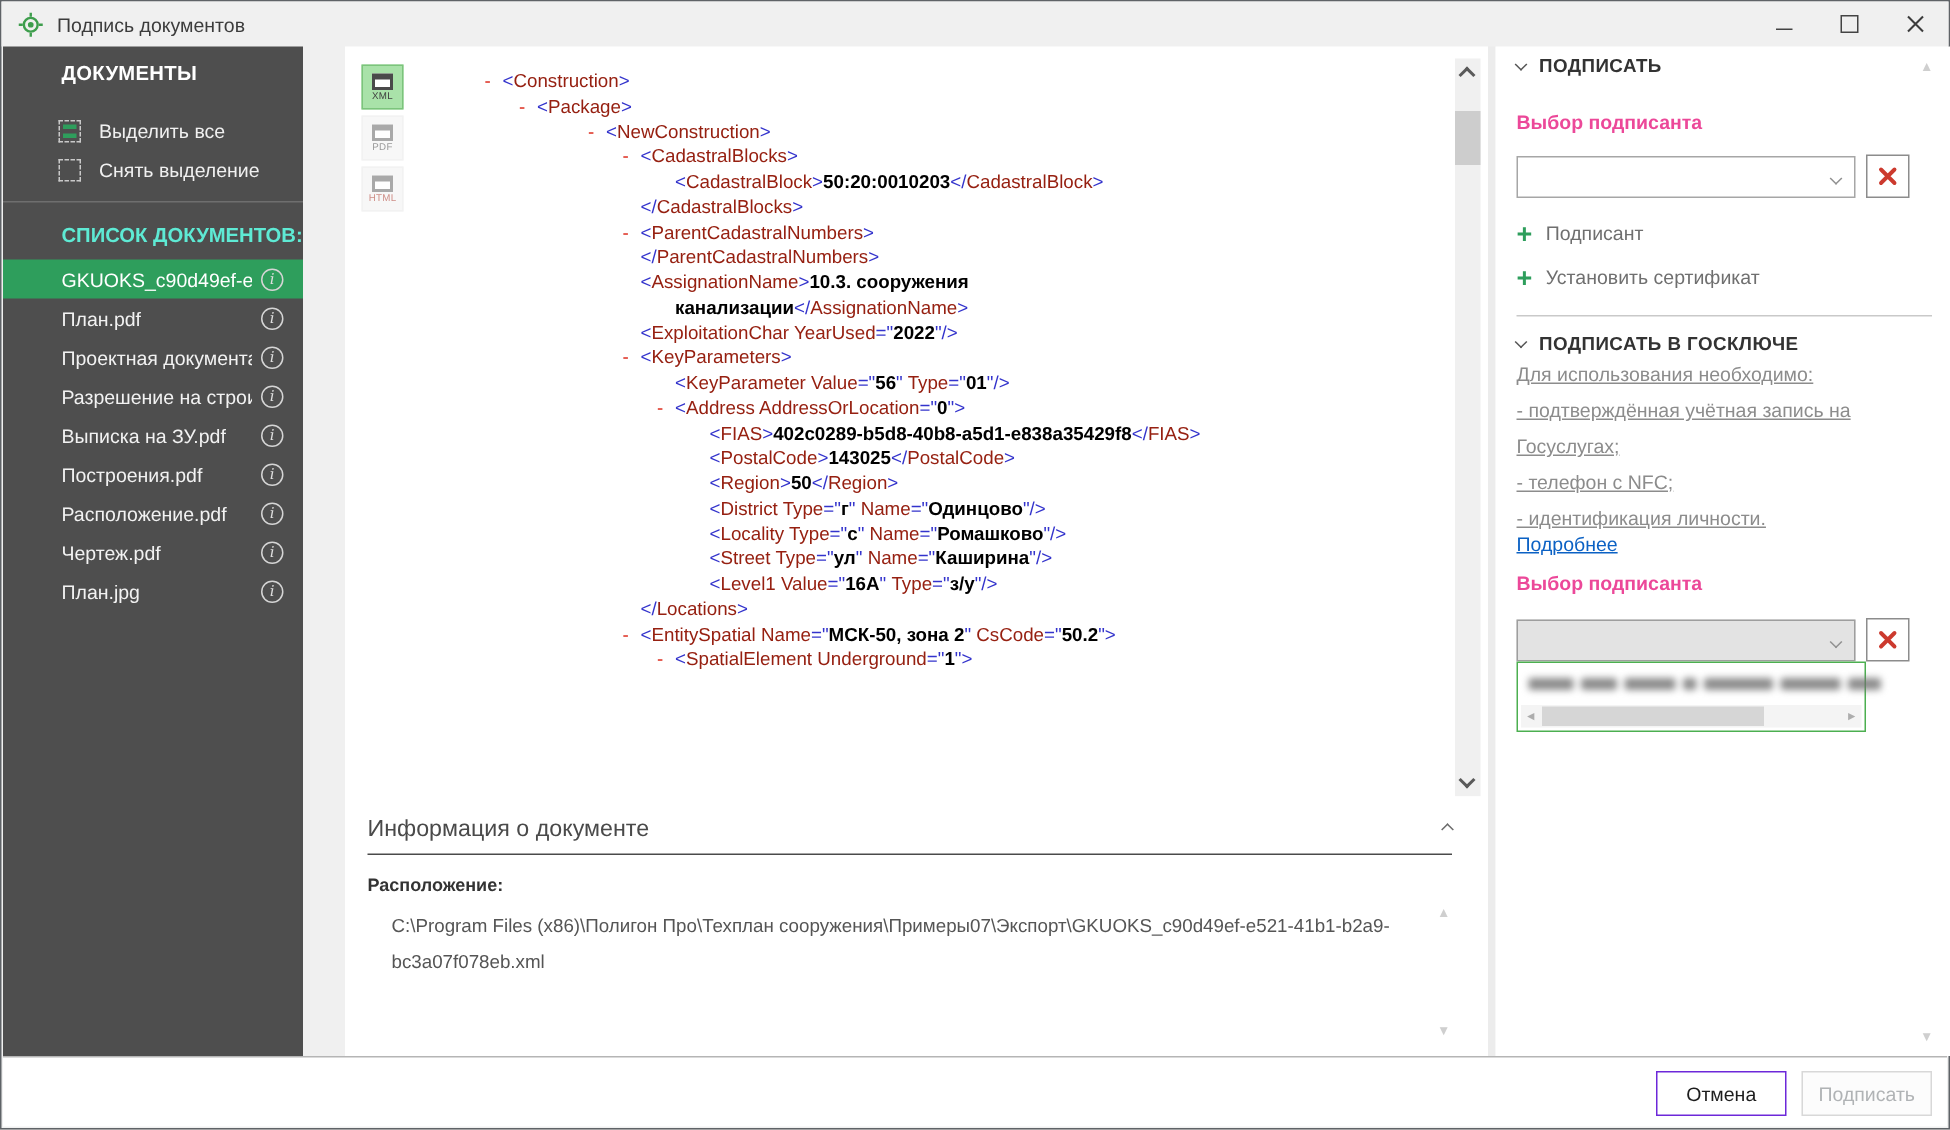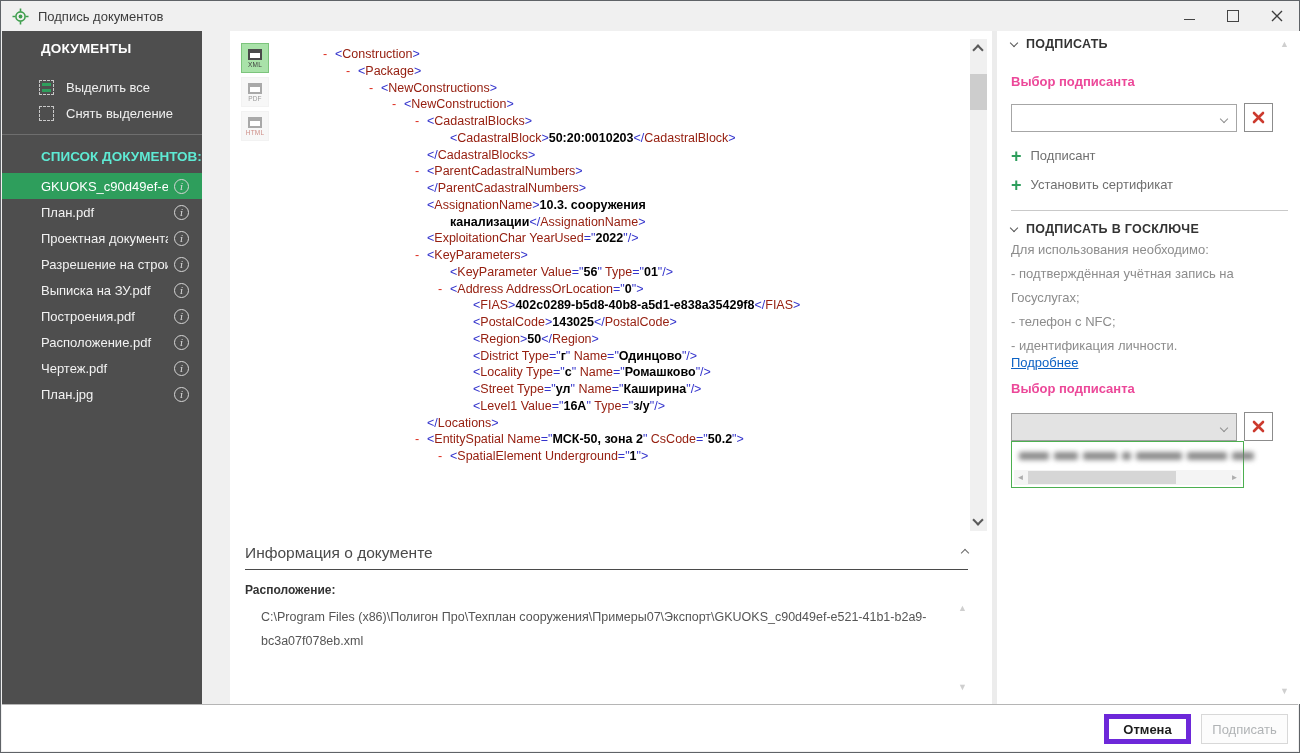--- a/index.html
+++ b/index.html
@@ -83,36 +83,36 @@
   .rp-label{position:absolute;left:14px;font-size:13px;font-weight:bold;color:#ec4899;text-align:center;}
   .combo-row{position:absolute;left:14px;display:flex;align-items:center;}
   .combo{width:226px;height:28px;border:1px solid #a6a6a6;background:#fff;position:relative;box-sizing:border-box;cursor:pointer;}
   .combo.gray{background:#e3e3e3;border-color:#9e9e9e;}
   .combo .cchev{position:absolute;right:9px;top:11px;width:5px;height:5px;border-right:1.5px solid #909090;border-bottom:1.5px solid #909090;transform:rotate(45deg);}
   .combo .val{position:absolute;left:7px;top:6px;font-size:13px;color:#222;}
   .xbtn{width:29px;height:29px;margin-left:7px;border:1px solid #8c8c8c;background:#fff;display:flex;align-items:center;justify-content:center;box-sizing:border-box;cursor:pointer;flex:none;}
   .plus-row{position:absolute;left:14px;display:flex;align-items:center;font-size:13px;color:#6f6f6f;cursor:pointer;}
   .plus{color:var(--accent);font-size:18px;font-weight:bold;margin-right:9px;line-height:14px;}
   .rp-div{position:absolute;left:14px;right:12px;top:179px;border-top:1px solid #c9c9c9;}
-  .gk-info{position:absolute;left:14px;top:207px;font-size:13px;color:#8c8c8c;line-height:24px;}
+  .gk-info{position:absolute;left:14px;top:207px;font-size:13px;color:#8c8c8c;line-height:24px;text-decoration:underline;}
   .more{position:absolute;left:14px;top:324px;font-size:13px;color:var(--link);text-decoration:underline;cursor:pointer;}
   .popup{position:absolute;left:14px;top:410px;width:233px;height:47px;border:1px solid #4caf50;background:#fff;box-sizing:border-box;}
   .blur-row{height:24px;display:flex;align-items:center;gap:5px;padding:2px 7px 0;filter:blur(2.4px);cursor:pointer;}
   .bb{height:8px;background:#6f6f6f;border-radius:2px;opacity:.8;flex:none;}
   .hscroll{position:absolute;left:2px;right:2px;bottom:2px;height:15px;background:#f4f4f4;display:flex;align-items:center;}
   .harrow{color:#adadad;font-size:8px;width:13px;text-align:center;cursor:pointer;}
   .hthumb{height:13px;width:148px;background:#d6d6d6;margin-left:1px;cursor:pointer;}
   .hspacer{flex:1;}
   .rp-up{right:11px;top:8px;}
   .rp-down{right:11px;top:655px;}
 
   
   .footer{position:absolute;left:1px;right:1px;bottom:1px;height:46px;background:#fff;border-top:1px solid #b5b5b5;}
   .btn{position:absolute;top:9px;width:87px;height:30px;font-size:13px;font-family:"Liberation Sans",sans-serif;display:flex;align-items:center;justify-content:center;box-sizing:border-box;cursor:pointer;}
-  .btn-cancel{right:107px;border:5px solid #6d28d9;background:#fff;color:#1d1d1d;font-weight:bold;}
+  .btn-cancel{right:107px;border:1px solid #6d28d9;background:#fff;color:#1d1d1d;}
   .btn-sign{right:10px;border:1px solid #d8d8d8;background:#fcfcfc;color:#b0b3b5;}
 </style>
 </head>
 <body>
 
 <div class="window">
 
   <div class="titlebar">
     <svg class="app-icon" viewBox="0 0 17 17">
       <circle cx="8.5" cy="8.5" r="4.6" fill="none" stroke="#3e9e4d" stroke-width="1.6"></circle>
@@ -204,21 +204,20 @@
             <div class="fmt-lbl">PDF</div>
           </div>
           <div class="fmt-btn">
             <div class="fmt-ico"></div>
             <div class="fmt-lbl">HTML</div>
           </div>
         </div>
       <div class="xml-code">
           <div class="xline" style="padding-left: 12px;"><span class="xd">-</span><span class="xp">&lt;</span><span class="xn">Construction</span><span class="xp">&gt;</span></div>
           <div class="xline" style="padding-left: 35px;"><span class="xd">-</span><span class="xp">&lt;</span><span class="xn">Package</span><span class="xp">&gt;</span></div>
-          <div class="xline" style="padding-left: 58px;"><span class="xd">-</span><span class="xp">&lt;</span><span class="xn">NewConstructions</span><span class="xp">&gt;</span></div>
           <div class="xline" style="padding-left: 81px;"><span class="xd">-</span><span class="xp">&lt;</span><span class="xn">NewConstruction</span><span class="xp">&gt;</span></div>
           <div class="xline" style="padding-left: 104px;"><span class="xd">-</span><span class="xp">&lt;</span><span class="xn">CadastralBlocks</span><span class="xp">&gt;</span></div>
           <div class="xline" style="padding-left: 127px;"><span class="xp">&lt;</span><span class="xn">CadastralBlock</span><span class="xp">&gt;</span><span class="xv">50:20:0010203</span><span class="xp">&lt;/</span><span class="xn">CadastralBlock</span><span class="xp">&gt;</span></div>
           <div class="xline" style="padding-left: 104px;"><span class="xp">&lt;/</span><span class="xn">CadastralBlocks</span><span class="xp">&gt;</span></div>
           <div class="xline" style="padding-left: 104px;"><span class="xd">-</span><span class="xp">&lt;</span><span class="xn">ParentCadastralNumbers</span><span class="xp">&gt;</span></div>
           <div class="xline" style="padding-left: 104px;"><span class="xp">&lt;/</span><span class="xn">ParentCadastralNumbers</span><span class="xp">&gt;</span></div>
           <div class="xline" style="padding-left: 104px;"><span class="xp">&lt;</span><span class="xn">AssignationName</span><span class="xp">&gt;</span><span class="xv">10.3. сооружения</span></div>
           <div class="xline" style="padding-left: 127px;"><span class="xv">канализации</span><span class="xp">&lt;/</span><span class="xn">AssignationName</span><span class="xp">&gt;</span></div>
           <div class="xline" style="padding-left: 104px;"><span class="xp">&lt;</span><span class="xn">ExploitationChar</span> <span class="xn">YearUsed</span><span class="xp">="</span><span class="xv">2022</span><span class="xp">"</span><span class="xp">/&gt;</span></div>
           <div class="xline" style="padding-left: 104px;"><span class="xd">-</span><span class="xp">&lt;</span><span class="xn">KeyParameters</span><span class="xp">&gt;</span></div>

